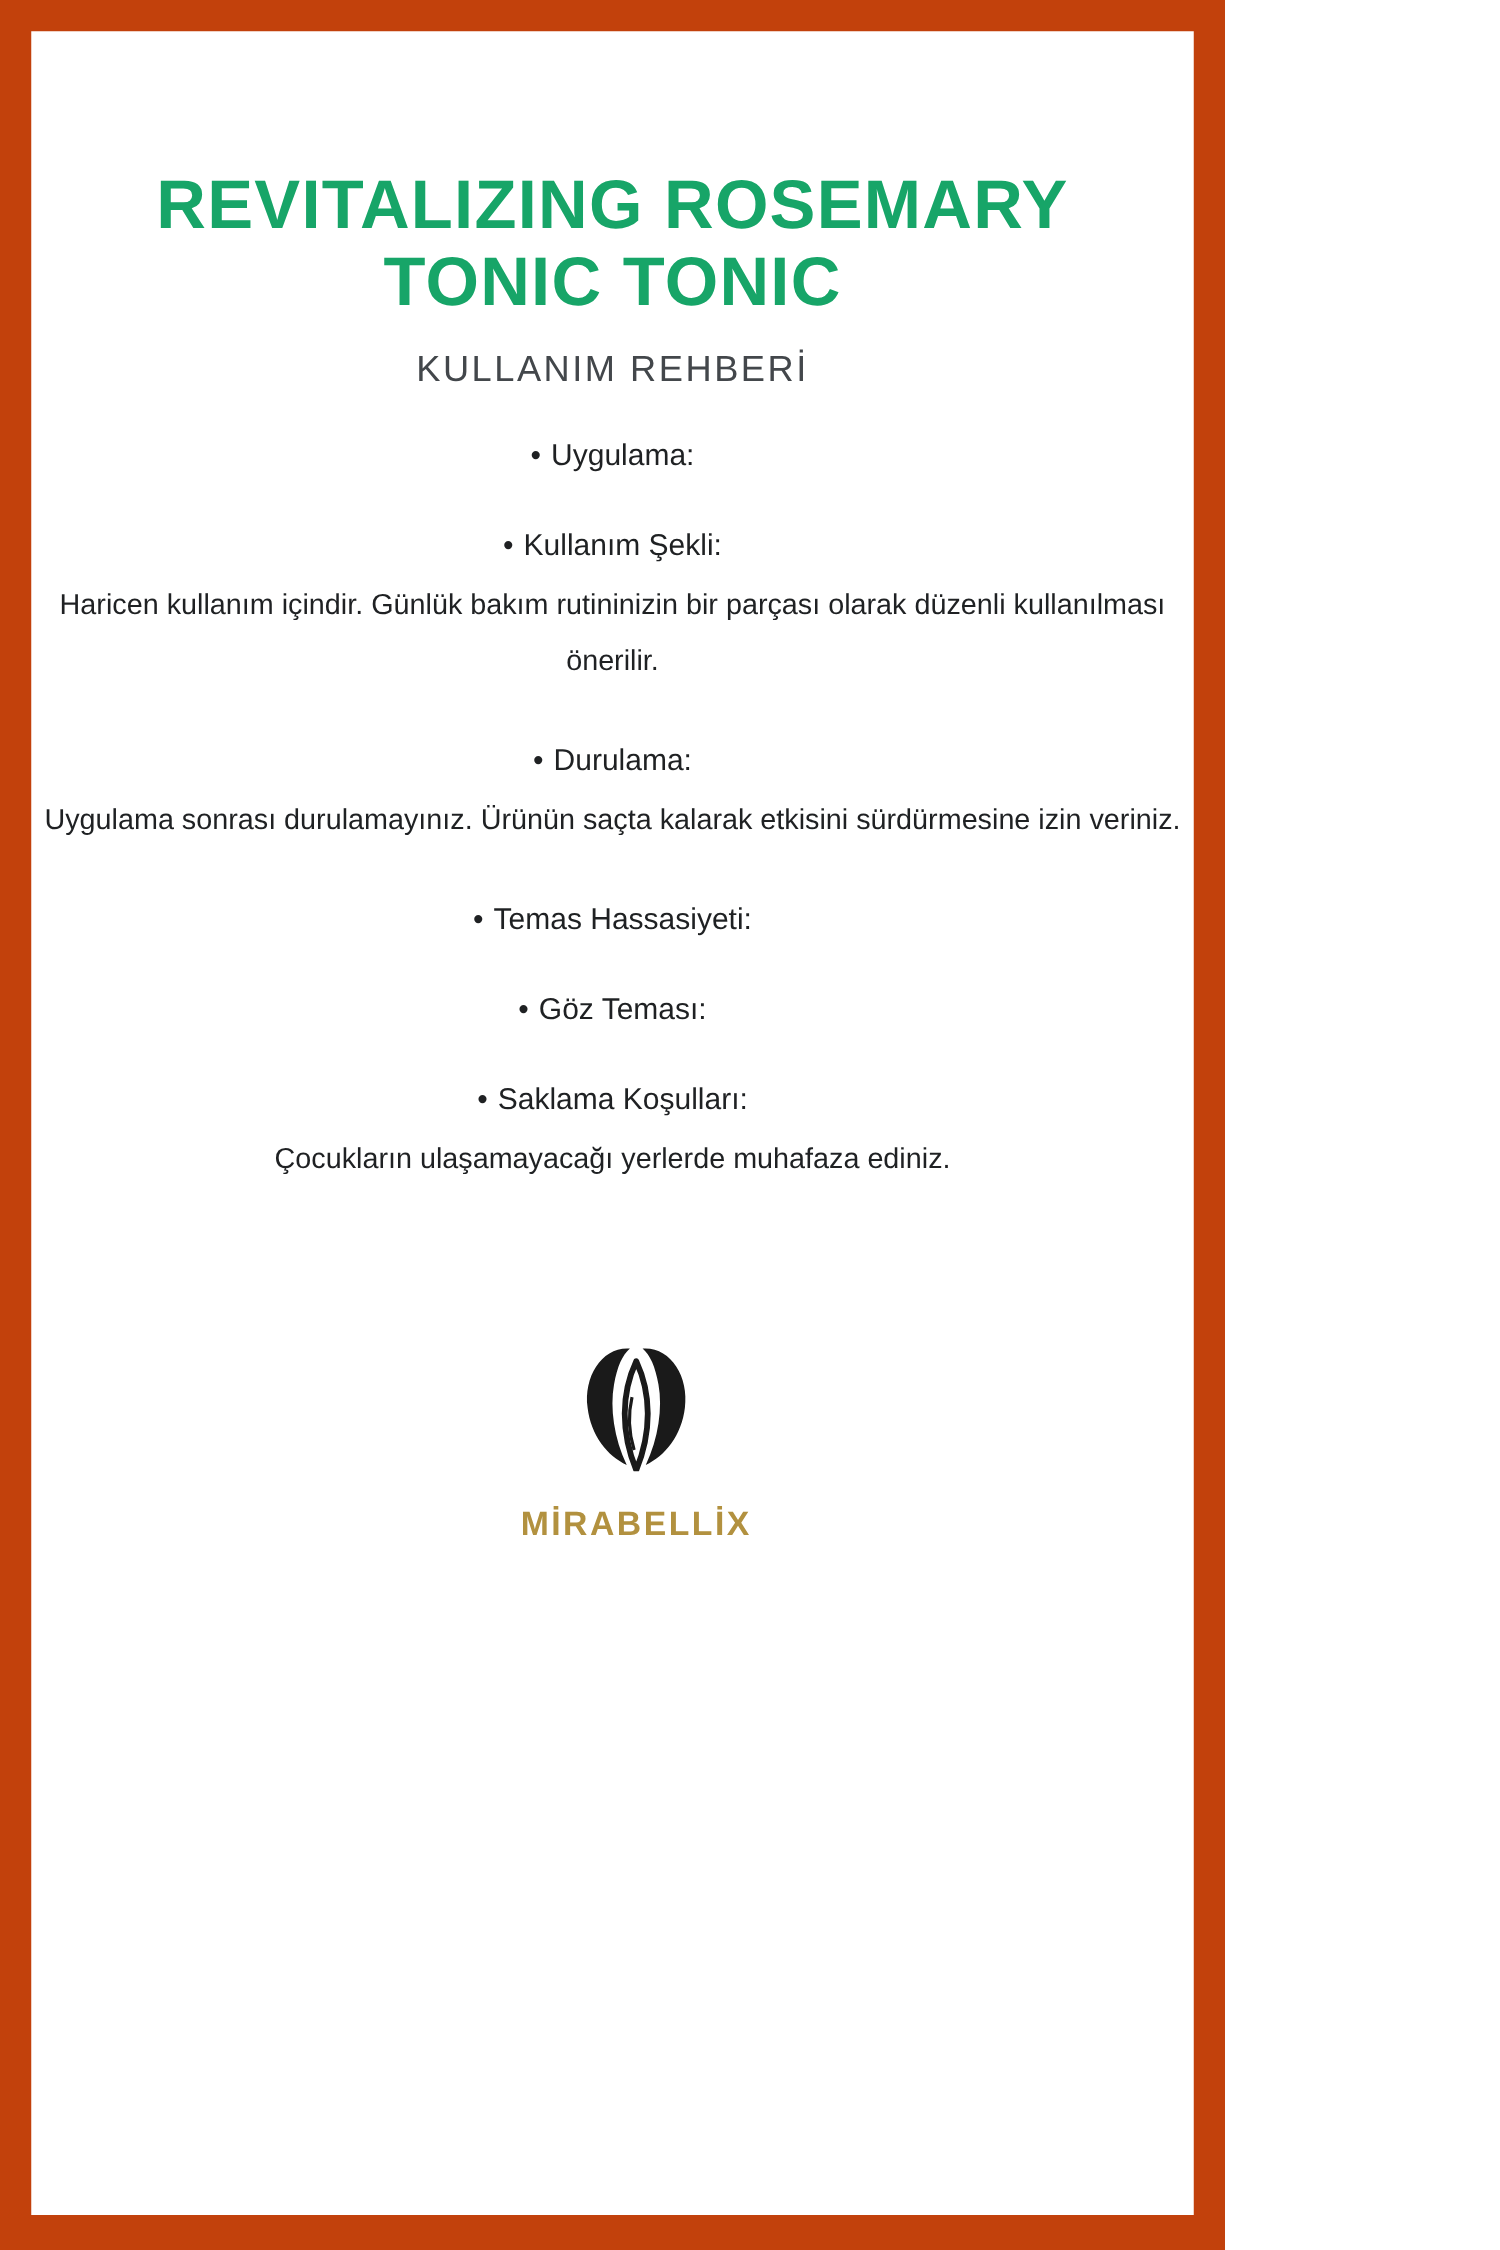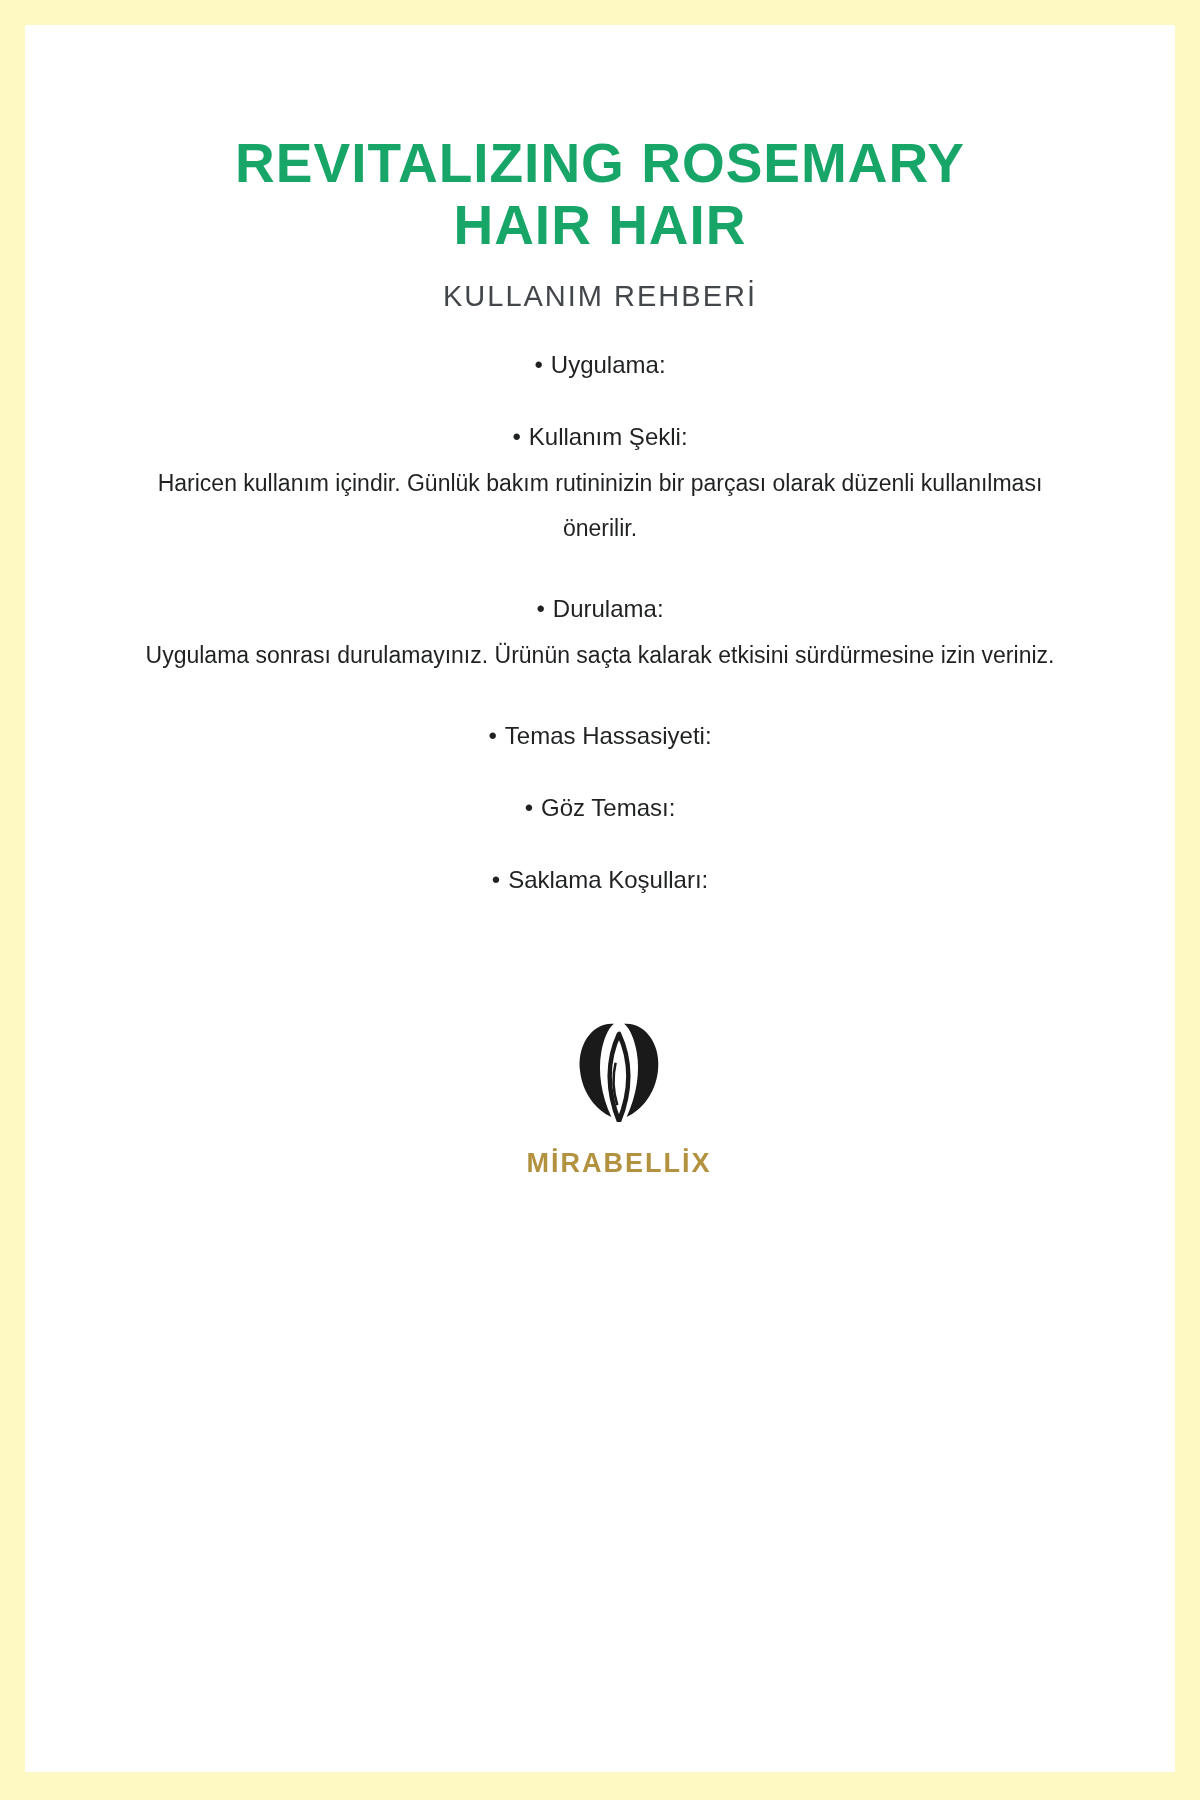--- a/index.html
+++ b/index.html
@@ -2,22 +2,22 @@
 <html><head>
 <meta charset="utf-8">
 <style>
   * { margin: 0; padding: 0; box-sizing: border-box; }
   html, body {
     width: 1200px; height: 1800px;
     font-family: "Liberation Sans", sans-serif;
   }
   .frame {
     position: relative;
-    width: 1200px; height: 1800px;
-    background: #fef9c3;
+    width: 980px; height: 1800px;
+    background: #c2410c;
   }
   .page {
     position: absolute;
     left: 25px; top: 25px; right: 25px; bottom: 28px;
     background: #ffffff;
     text-align: center;
     overflow: hidden;
   }
   .title {
     margin-top: 108px;
@@ -62,21 +62,21 @@
   }
 </style>
 </head>
 <body>
 
 <div class="frame">
   <div class="page">
 
     <div class="title">
       <div>REVITALIZING ROSEMARY</div>
-      <div>HAIR HAIR</div>
+      <div>TONIC TONIC</div>
     </div>
 
     <div class="subtitle">KULLANIM REHBERİ</div>
 
     <div class="sections">
 
       <div class="section">
         <div class="section-heading">
           <span class="bullet">•</span><span>Uygulama:</span>
         </div>
@@ -105,20 +105,21 @@
       <div class="section">
         <div class="section-heading">
           <span class="bullet">•</span><span>Göz Teması:</span>
         </div>
       </div>
 
       <div class="section">
         <div class="section-heading">
           <span class="bullet">•</span><span>Saklama Koşulları:</span>
         </div>
+        <div class="section-body">Çocukların ulaşamayacağı yerlerde muhafaza ediniz.</div>
       </div>
 
     </div>
 
     <div class="footer">
       <span class="logo">
         <svg width="102" height="110" viewBox="0 0 120 130" xmlns="http://www.w3.org/2000/svg">
           <path d="M54,14 C28,12 10,40 14,70 C17,96 33,116 51,124 C39,99 35,70 39,48 C42,31 47,20 54,14 Z" fill="#1A1A1A"></path>
           <path d="M66,14 C92,12 110,40 106,70 C103,96 87,116 69,124 C81,99 85,70 81,48 C78,31 73,20 66,14 Z" fill="#1A1A1A"></path>
           <path d="M60,26 C46,56 45,92 60,129 C75,92 74,56 60,26 Z" fill="#FFFFFF" stroke="#1A1A1A" stroke-width="5.5" stroke-linejoin="round"></path>

